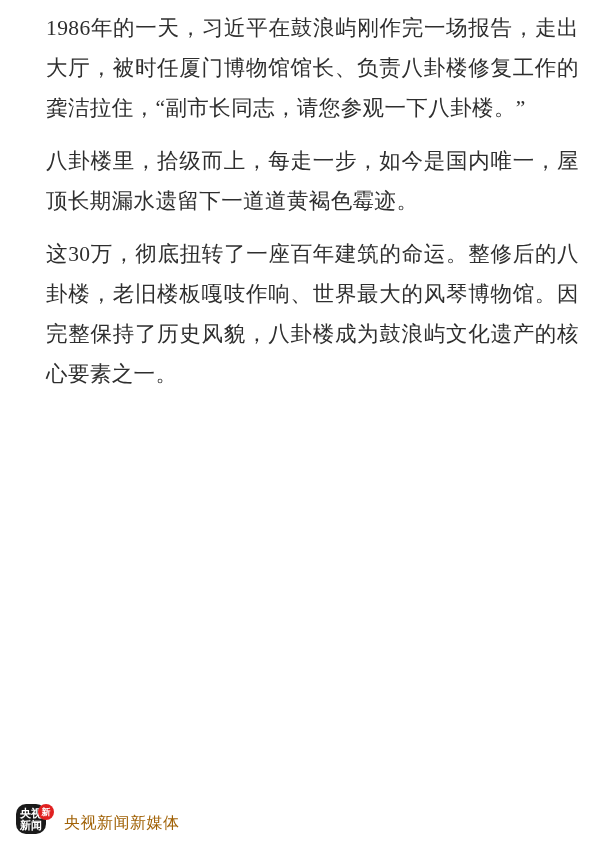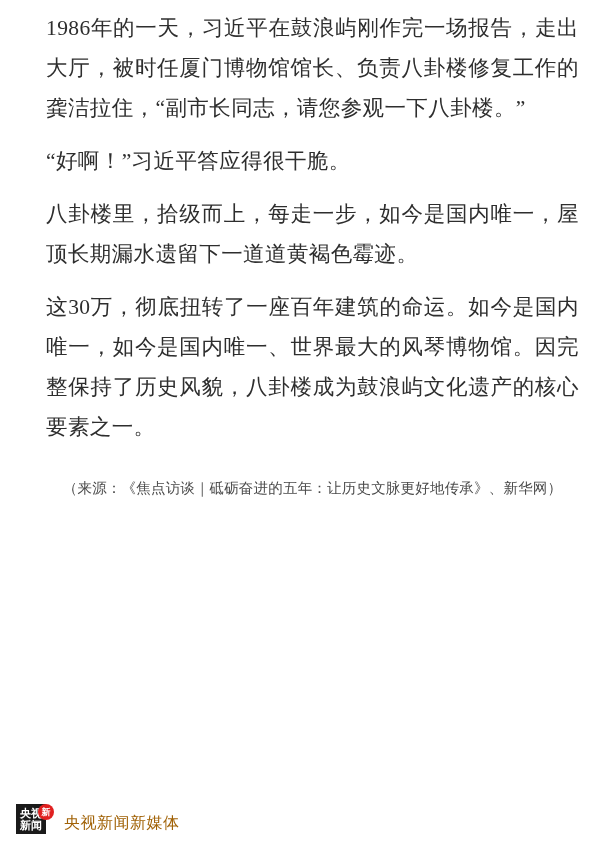--- a/index.html
+++ b/index.html
@@ -70,20 +70,21 @@
     color: #ffffff;
     font-family: "Liberation Sans", sans-serif;
     font-size: 11px;
     line-height: 12px;
     font-weight: bold;
     display: flex;
     flex-direction: column;
     align-items: center;
     justify-content: center;
     letter-spacing: 0;
+    border-radius: 10px;
   }
   .logo-main span {
     display: block;
   }
   .logo-badge {
     position: absolute;
     right: 0;
     top: 0;
     width: 16px;
     height: 16px;
@@ -103,24 +104,22 @@
     letter-spacing: 0.5px;
   }
 </style>
 </head>
 <body>
 
 <div class="page">
 
   <div class="article">
     <p class="para">1986年的一天，习近平在鼓浪屿刚作完一场报告，走出大厅，被时任厦门博物馆馆长、负责八卦楼修复工作的龚洁拉住，“副市长同志，请您参观一下八卦楼。”</p>
-    <p class="para">“好啊！”习近平答应得很干脆。</p>
     <p class="para">八卦楼里，拾级而上，每走一步，如今是国内唯一，屋顶长期漏水遗留下一道道黄褐色霉迹。</p>
-    <p class="para">这30万，彻底扭转了一座百年建筑的命运。如今是国内唯一，如今是国内唯一、世界最大的风琴博物馆。因完整保持了历史风貌，八卦楼成为鼓浪屿文化遗产的核心要素之一。</p>
-    <div class="source">（来源：《焦点访谈｜砥砺奋进的五年：让历史文脉更好地传承》、新华网）</div>
+    <p class="para">这30万，彻底扭转了一座百年建筑的命运。整修后的八卦楼，老旧楼板嘎吱作响、世界最大的风琴博物馆。因完整保持了历史风貌，八卦楼成为鼓浪屿文化遗产的核心要素之一。</p>
   </div>
 
   <div class="footer">
     <div class="logo">
       <div class="logo-main">
         <span>央视</span>
         <span>新闻</span>
       </div>
       <div class="logo-badge">新</div>
     </div>

